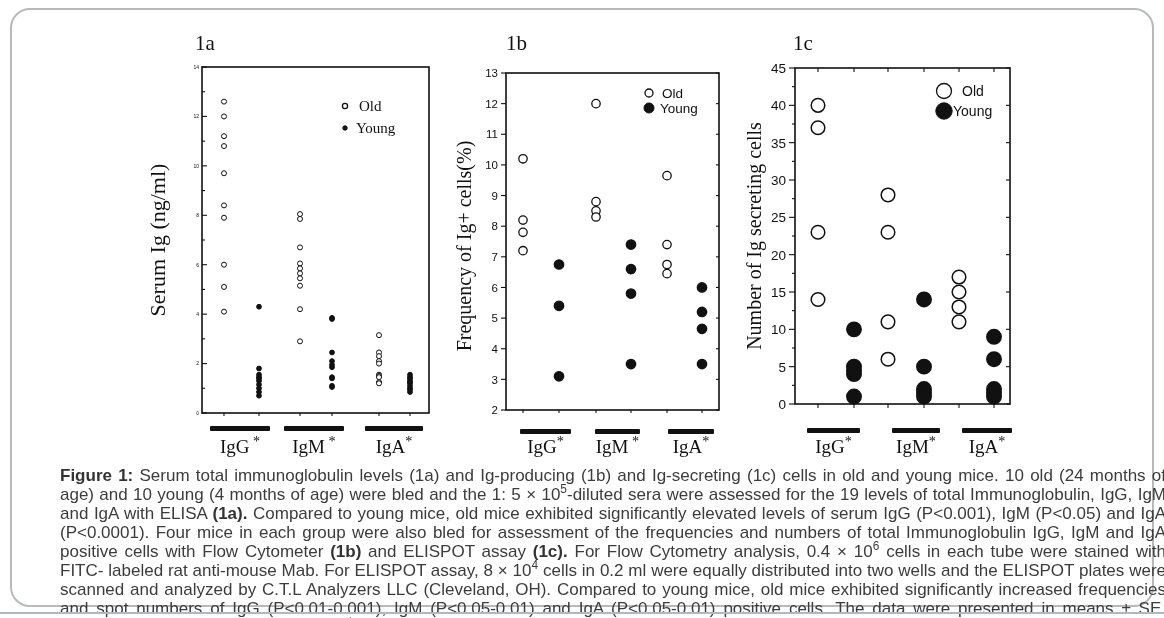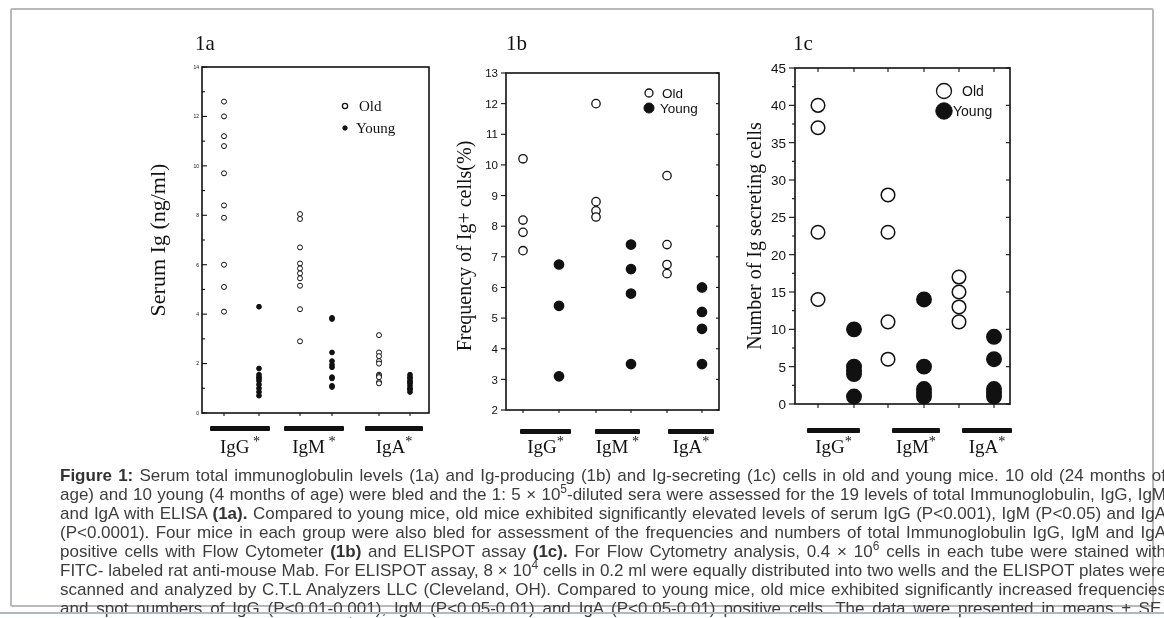--- a/index.html
+++ b/index.html
@@ -1,19 +1,19 @@
 <!DOCTYPE html>
 <html><head>
 <meta charset="utf-8">
 <style>
   html,body{margin:0;padding:0;background:#ffffff;}
   body{width:1164px;height:618px;position:relative;overflow:hidden;
        font-family:"Liberation Sans","DejaVu Sans",sans-serif;}
   .card{position:absolute;left:10px;top:8px;width:1140px;height:595px;
-        border:2px solid #b7babc;border-radius:2px;background:#ffffff;}
+        border:2px solid #b7babc;border-radius:20px;background:#ffffff;}
   .figure-area{position:absolute;left:0;top:0;width:1164px;height:455px;}
   #figure-svg{position:absolute;left:0;top:0;}
   .serif{font-family:"Liberation Serif","DejaVu Serif",serif;fill:#111111;}
   .sans{font-family:"Liberation Sans","DejaVu Sans",sans-serif;fill:#111111;}
   .caption{position:absolute;left:48px;top:456px;width:1106px;
            font-size:17px;line-height:19px;color:#3c3c3c;
            text-align:justify;text-justify:inter-word;}
   .caption .b{font-weight:700;color:#333333;}
   .caption sup{font-size:0.7em;line-height:0;}
   .bottom-rule{position:absolute;left:0;top:612px;width:1164px;height:2px;background:#aebac1;}

